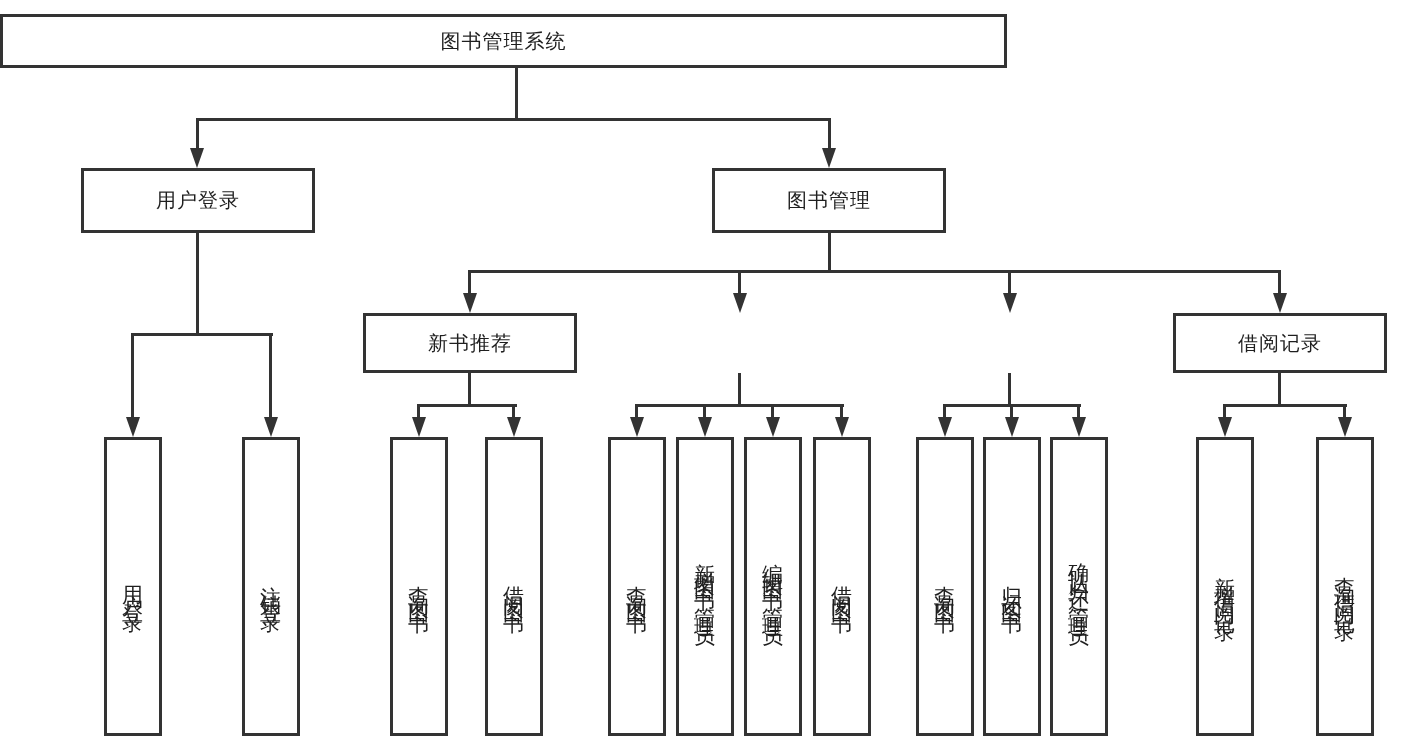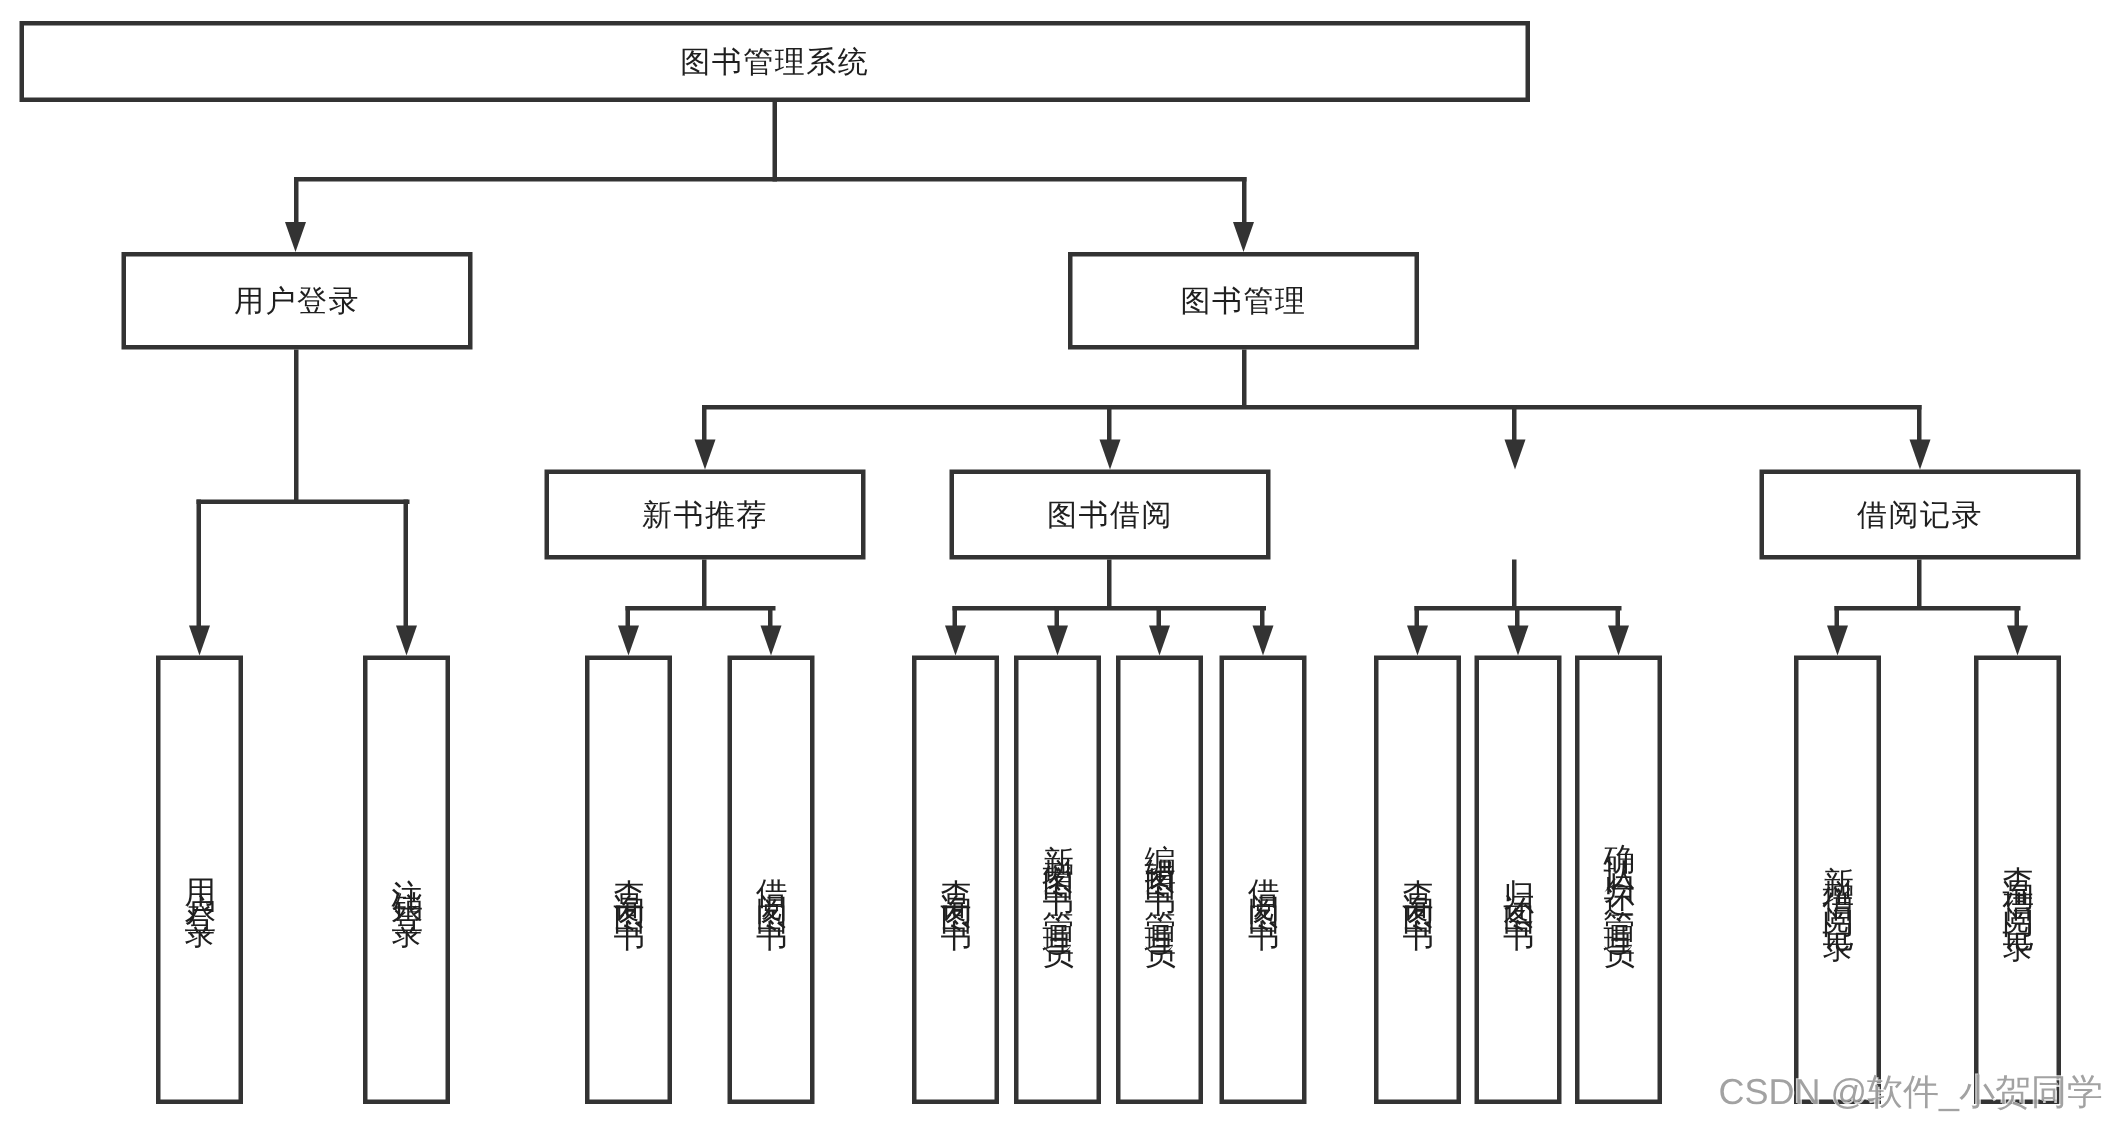--- a/index.html
+++ b/index.html
@@ -52,36 +52,33 @@
     z-index:5;
     opacity:.95;
     white-space:nowrap;
   }
 </style>
 </head>
 <body>
 
 <div class="canvas">
 
-  <div class="box hbox" style="left:13px;top:14px;width:1007px;height:54px;justify-content:center;">
+  <div class="box hbox" style="left:0;top:14px;width:1007px;height:54px;justify-content:center;">
     <span>图书管理系统</span>
   </div>
 
   <div class="box hbox" style="left:81px;top:168px;width:234px;height:65px;">
     <span>用户登录</span>
   </div>
   <div class="box hbox" style="left:363px;top:313px;width:214px;height:60px;">
     <span>新书推荐</span>
   </div>
 
   <div class="box hbox" style="left:712px;top:168px;width:234px;height:65px;">
     <span>图书管理</span>
-  </div>
-  <div class="box hbox" style="left:633px;top:313px;width:214px;height:60px;">
-    <span>图书借阅</span>
   </div>
   <div class="box hbox" style="left:1173px;top:313px;width:214px;height:60px;">
     <span>借阅记录</span>
   </div>
 
   <div class="box vbox" style="left:104px;top:437px;width:58px;height:299px;">
     <span>用户登录</span>
   </div>
   <div class="box vbox" style="left:242px;top:437px;width:58px;height:299px;">
     <span>注销登录</span>
@@ -176,15 +173,14 @@
   <div class="arr" style="left:1005px;top:417px;"></div>
   <div class="arr" style="left:1072px;top:417px;"></div>
 
   <div class="ln" style="left:1278px;top:373px;width:3px;height:33px;"></div>
   <div class="ln" style="left:1223px;top:404px;width:124px;height:3px;"></div>
   <div class="ln" style="left:1223px;top:404px;width:3px;height:15px;"></div>
   <div class="ln" style="left:1343px;top:404px;width:3px;height:15px;"></div>
   <div class="arr" style="left:1218px;top:417px;"></div>
   <div class="arr" style="left:1338px;top:417px;"></div>
 
-  <div class="watermark">CSDN @软件_小贺同学</div>
 
 </div>
 
 </body></html>

